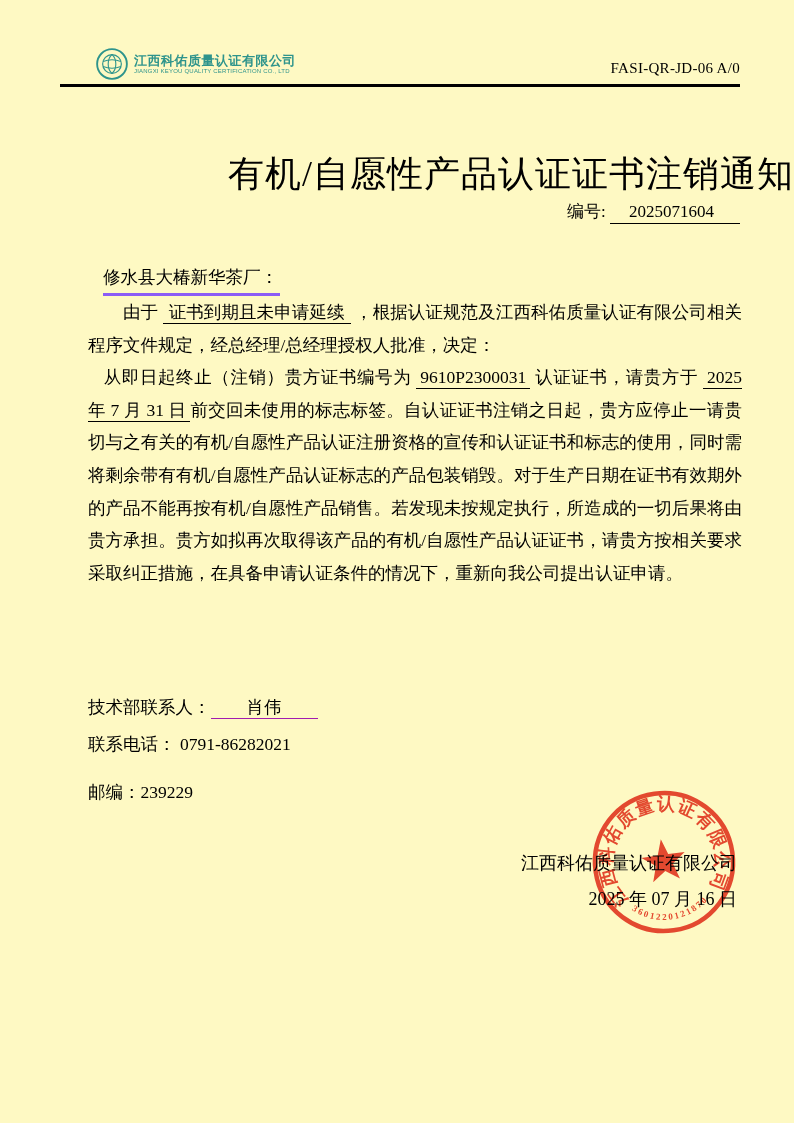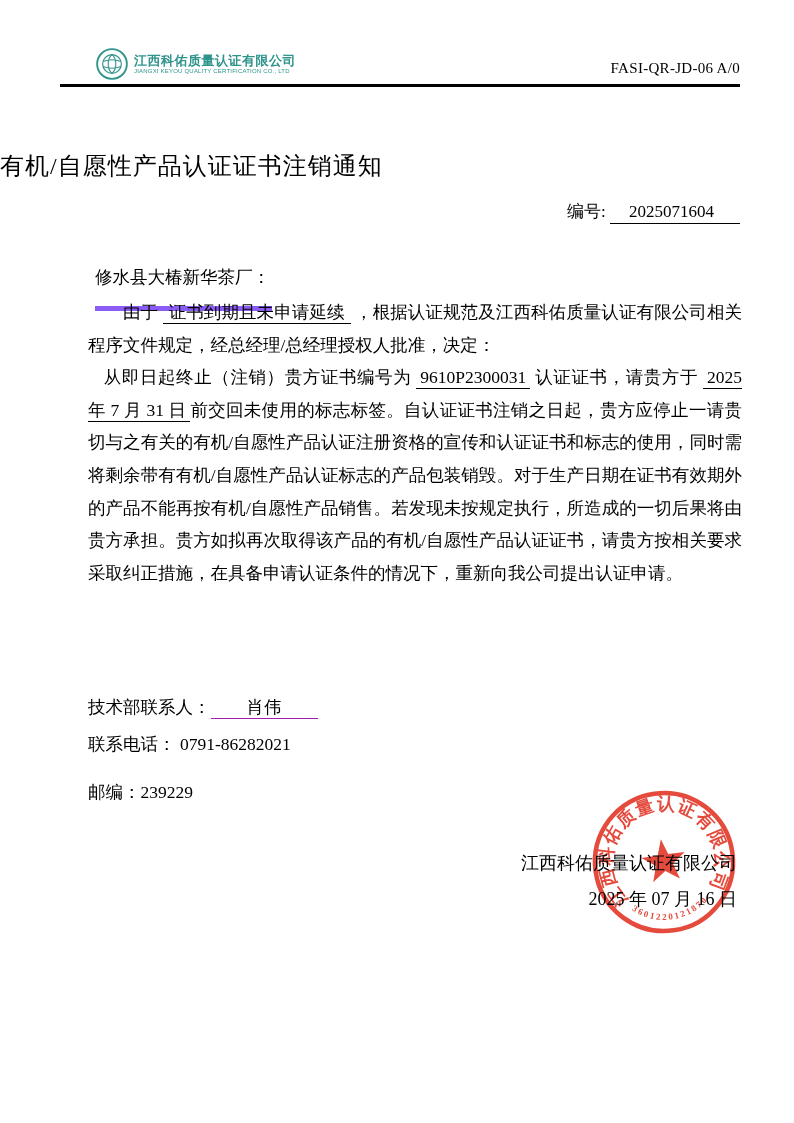--- a/index.html
+++ b/index.html
@@ -1,39 +1,39 @@
 <!DOCTYPE html>
 <html><head>
 <meta charset="utf-8">
 <style>
   html,body{margin:0;padding:0;background:#888;}
   .page{
     position:relative;
     width:794px;height:1123px;
     margin:0 auto;
-    background:#ffffff;
+    background:#fef9c3;
     font-family:"Liberation Serif","DejaVu Serif",serif;
     color:#000;
     overflow:hidden;
   }
   
   .logo-row{position:absolute;left:95px;top:47px;display:flex;align-items:center;gap:5px;}
   .logo-icon{width:34px;height:34px;flex:0 0 auto;}
   .brand-text{display:flex;flex-direction:column;line-height:1.05;}
   .brand-cn{font-size:13px;font-weight:bold;letter-spacing:.5px;color:#2e948c;font-family:"Liberation Sans","DejaVu Sans",sans-serif;}
   .brand-en{font-size:6px;letter-spacing:.2px;color:#2e948c;font-family:"Liberation Sans","DejaVu Sans",sans-serif;margin-top:1px;}
   .doc-code{position:absolute;top:60px;right:54px;font-size:15px;letter-spacing:.3px;}
   .header-rule{position:absolute;left:60px;right:54px;top:84px;height:3px;background:#000;}
   
-  .page-title{position:absolute;top:150px;left:0;width:100%;text-align:left;font-size:24px;letter-spacing:1px;}
+  .page-title{position:absolute;top:150px;left:0;width:100%;text-align:right;font-size:36px;letter-spacing:1px;}
   .number-line{position:absolute;top:200px;right:54px;font-size:17px;}
   .number-value{display:inline-block;border-bottom:1px solid #000;padding:0 26px 1px 14px;min-width:90px;text-align:right;}
   
   .addressee-line{position:absolute;top:265px;left:95px;font-size:17.5px;}
-  .addressee-underline{border-bottom:5px solid #8b5cf6;padding:0 2px 19px 0;}
+  .addressee-underline{border-bottom:3px solid #8b5cf6;padding:0 2px 6px 0;margin-left:8px;}
   .body-text{position:absolute;top:296px;left:88px;width:654px;font-size:17.5px;line-height:32.6px;text-align:justify;}
   .body-text p{margin:0;}
   .p1,.p3{text-indent:2em;}
   .p2{text-indent:.9em;}
   .p3{margin-top:7px !important;}
   .u{border-bottom:1px solid #000;}
   .u-pad{padding:0 6px 1px 6px;}
   .u-mid{padding:0 4px 1px 4px;}
   
   .contact{position:absolute;left:88px;top:697px;font-size:17.5px;}

